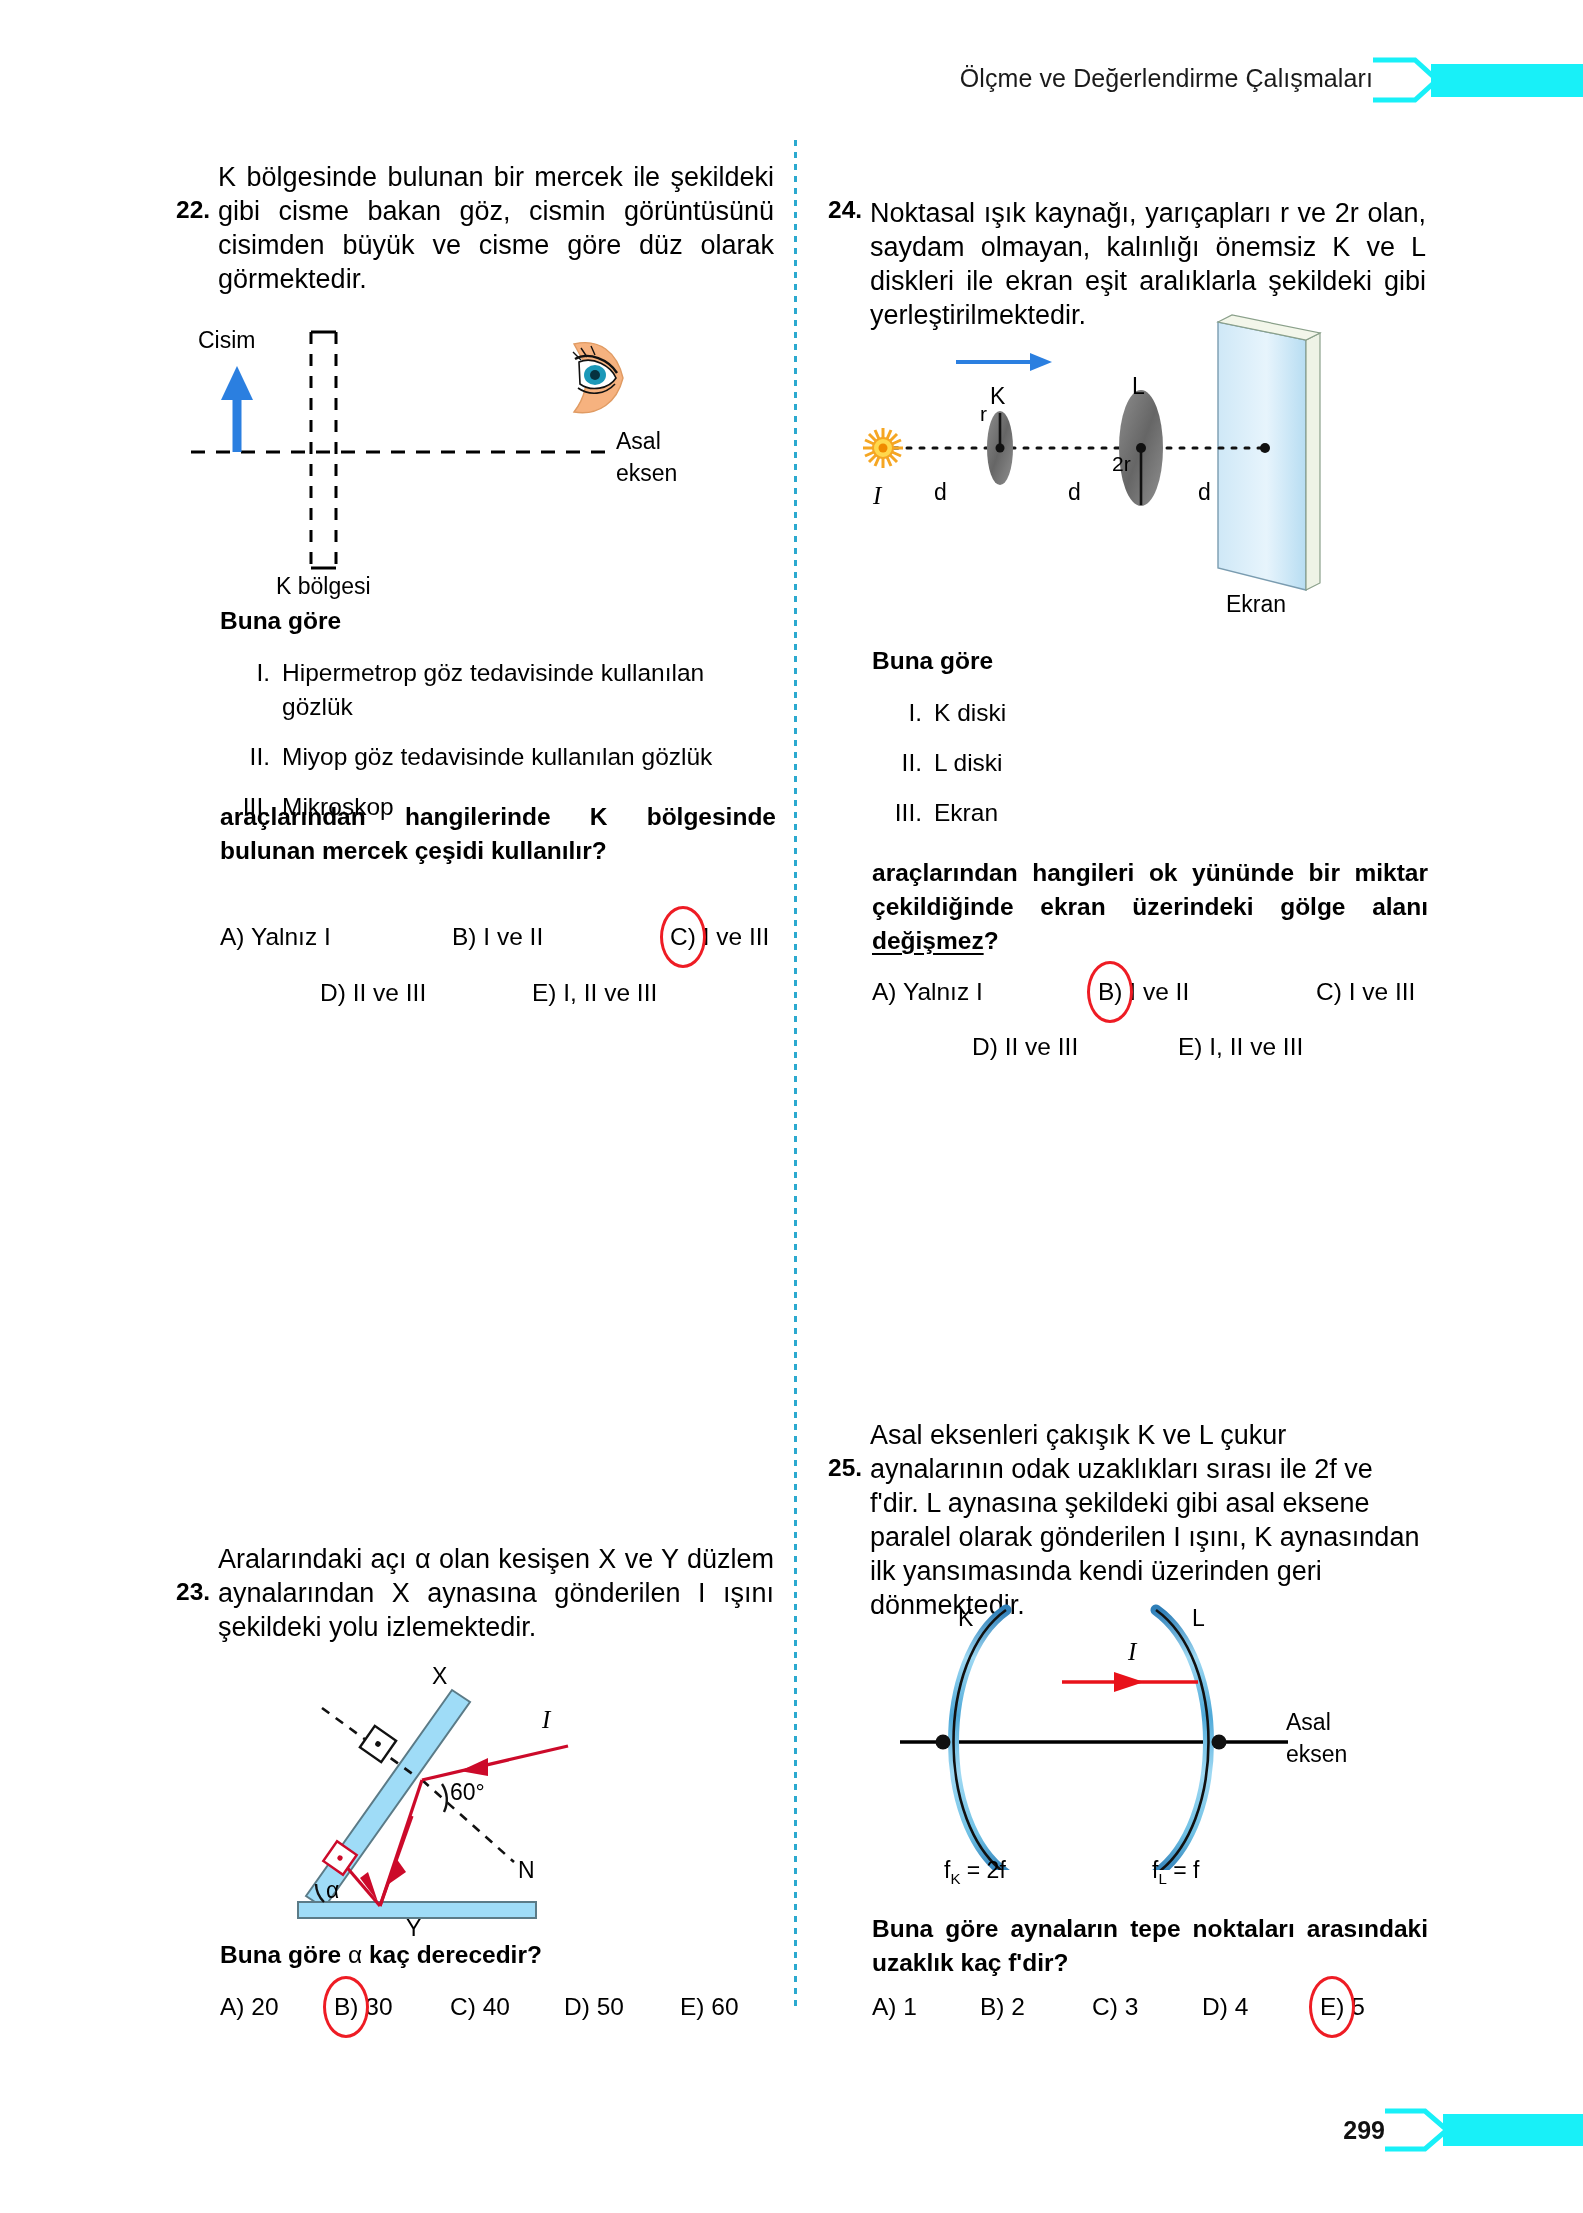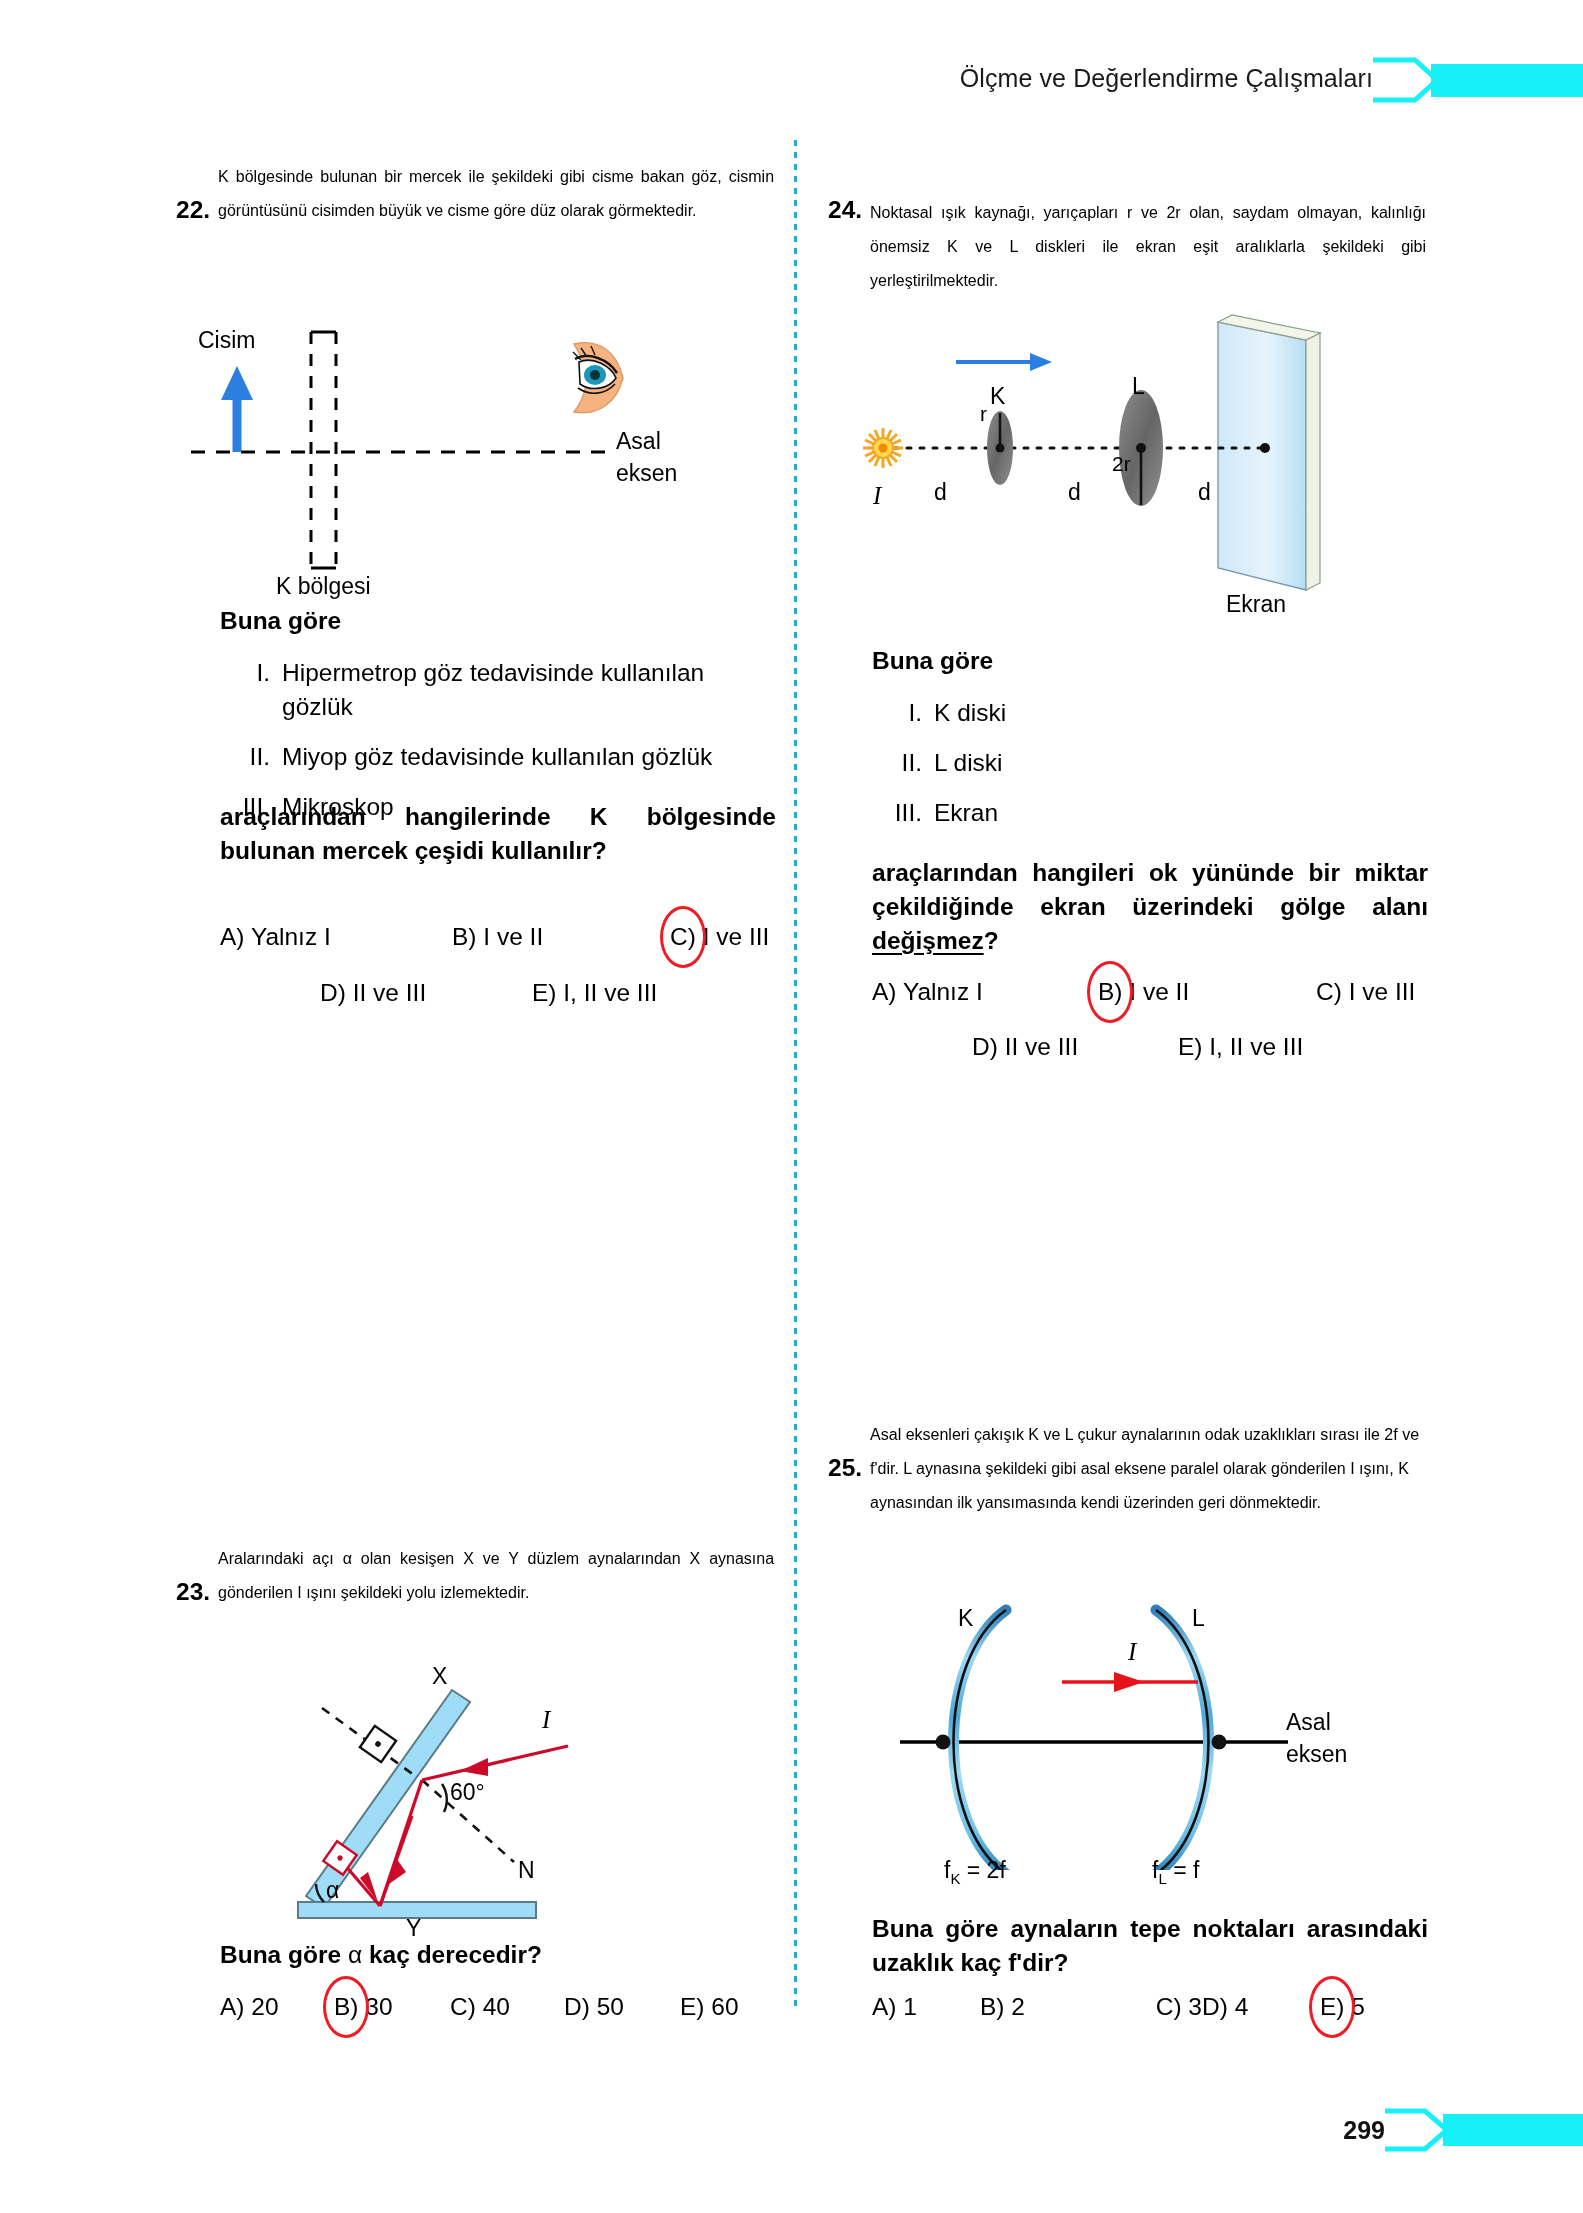--- a/index.html
+++ b/index.html
@@ -71,21 +71,21 @@
   }
   .q-num {
     font-weight: bold;
     font-size: 24.5px;
     line-height: 34px;
     flex: 0 0 auto;
     padding-right: 8px;
     margin-top: 33px;
   }
   .q-stem {
-    font-size: 16px;
+    font-size: 27px;
     line-height: 34px;
     text-align: justify;
     text-align-last: left;
   }
   .q-stem.nojust { text-align: left; }
 
   .buna-gore {
     font-weight: bold;
     font-size: 24.5px;
     line-height: 34px;
@@ -542,21 +542,21 @@
 
 <div class="options-row" style="position:absolute; left:872px; top:1990px; width:560px;">
   <div class="option" style="width:108px;">
     <span>A)</span>
     <span>1</span>
   </div>
   <div class="option" style="width:112px;">
     <span>B)</span>
     <span>2</span>
   </div>
-  <div class="option" style="width:110px;text-align:right;">
+  <div class="option" style="width:110px;">
     <span>C)</span>
     <span>3</span>
   </div>
   <div class="option" style="width:118px;">
     <span>D)</span>
     <span>4</span>
   </div>
   <div class="option">
     <span class="circled">E)</span>
     <span>5</span>

